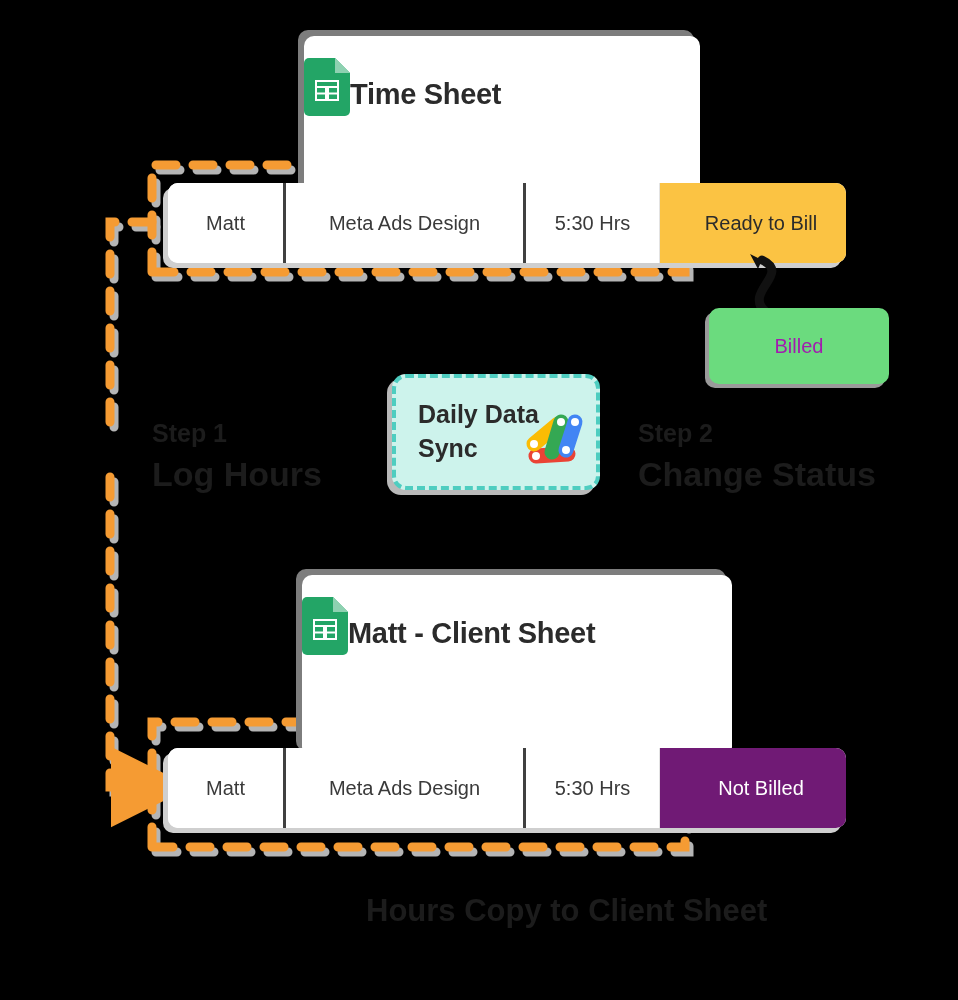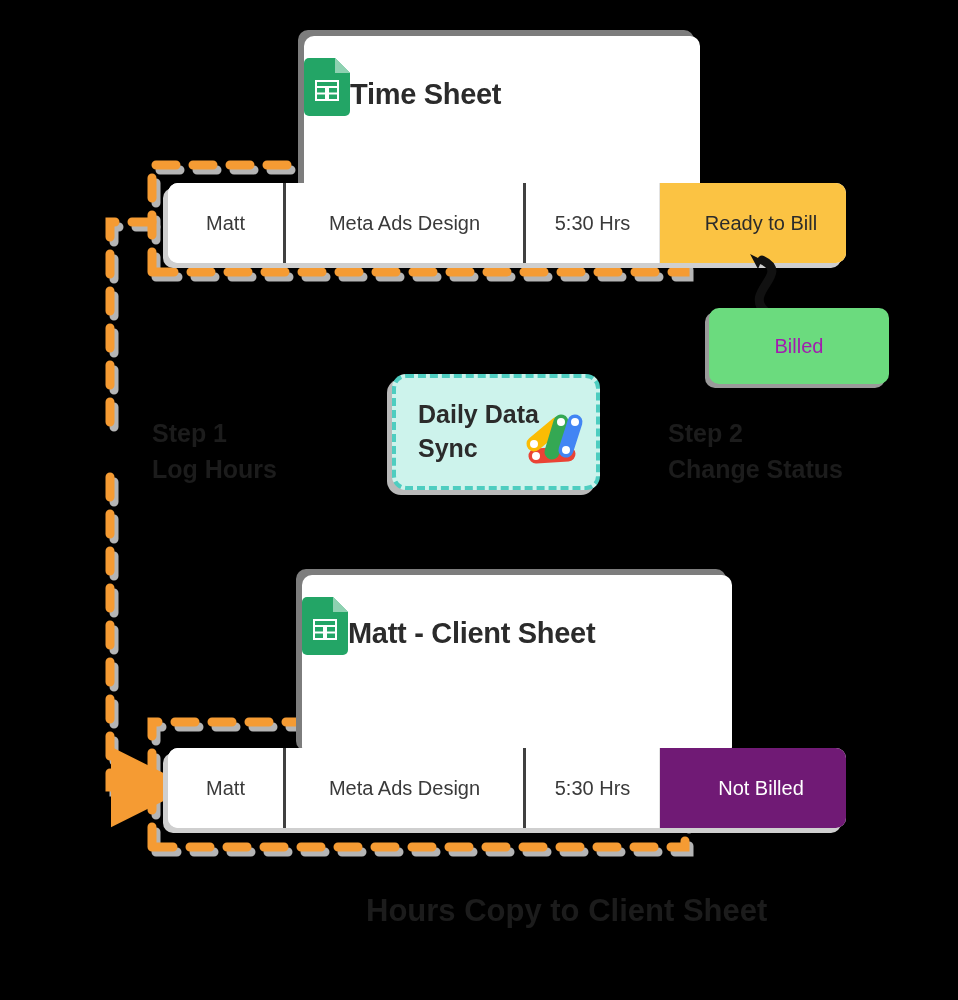--- a/index.html
+++ b/index.html
@@ -60,21 +60,21 @@
   }
   .sync-label{
     font-size:25px;font-weight:bold;color:#2b2b2b;
     line-height:1.35;margin-left:22px;white-space:pre-line;
   }
   .sync-icon{position:absolute;right:10px;top:30px;}
 
   
   .step{position:absolute;color:#1c1c1c;}
   .step .n{font-size:25px;font-weight:bold;line-height:1.1;}
-  .step .t{font-size:25px;font-weight:bold;line-height:1.1;margin-top:8px;}
+  .step .t{font-size:34px;font-weight:bold;line-height:1.1;margin-top:8px;}
   .caption{
     position:absolute;color:#1c1c1c;font-size:31px;font-weight:bold;
     white-space:nowrap;
   }
 
   
   .wires{position:absolute;left:0;top:0;width:958px;height:1000px;overflow:visible;}
 </style>
 </head>
 <body>
@@ -165,21 +165,21 @@
         <circle cx="52" cy="42" r="4" fill="#fff"></circle>
       </svg>
     </span>
   </div>
 
   <div class="step" style="left:152px;top:420px;">
     <div class="n">Step 1</div>
     <div class="t">Log Hours</div>
   </div>
 
-  <div class="step" style="left:668px;top:420px;">
+  <div class="step" style="left:638px;top:420px;">
     <div class="n">Step 2</div>
     <div class="t">Change Status</div>
   </div>
 
   <div class="card" style="left:302px;top:575px;width:430px;height:182px;">
     <div class="card-inner">
       <span class="sheets-icon">
         <svg width="46" height="58" viewBox="0 0 46 58">
           <path d="M5,0 h26 l15,15 v38 a5,5 0 0 1 -5,5 h-36 a5,5 0 0 1 -5,-5 v-48 a5,5 0 0 1 5,-5 z" fill="#23A566"></path>
           <path d="M31,0 l15,15 h-15 z" fill="#8ED1B1"></path>

